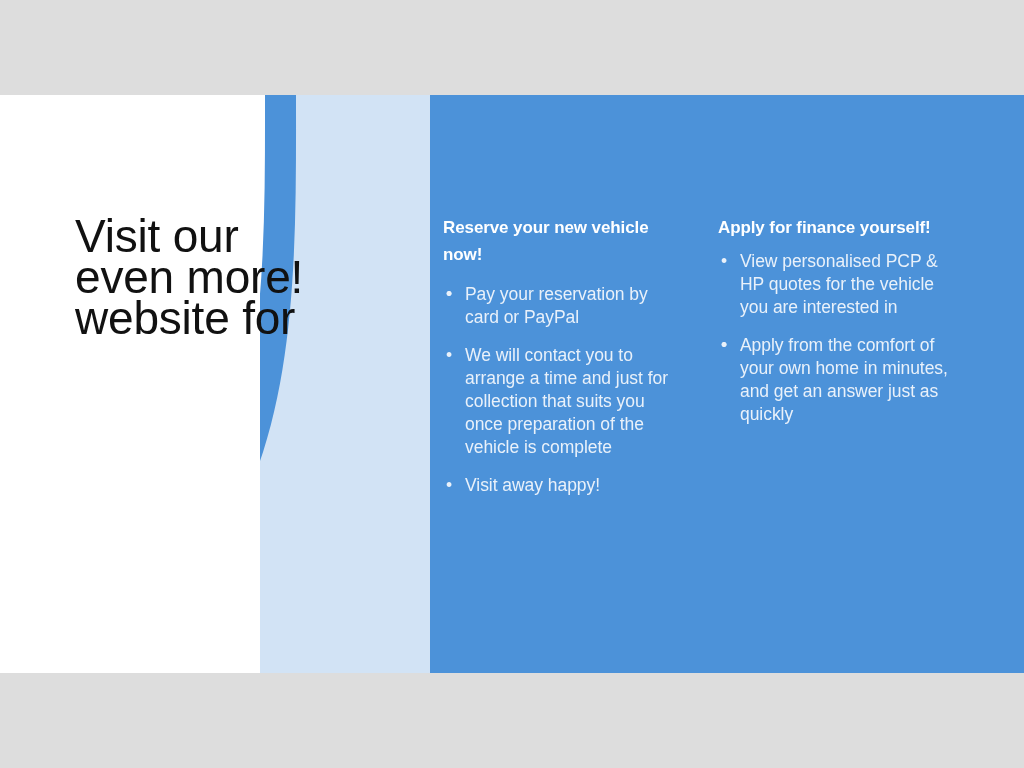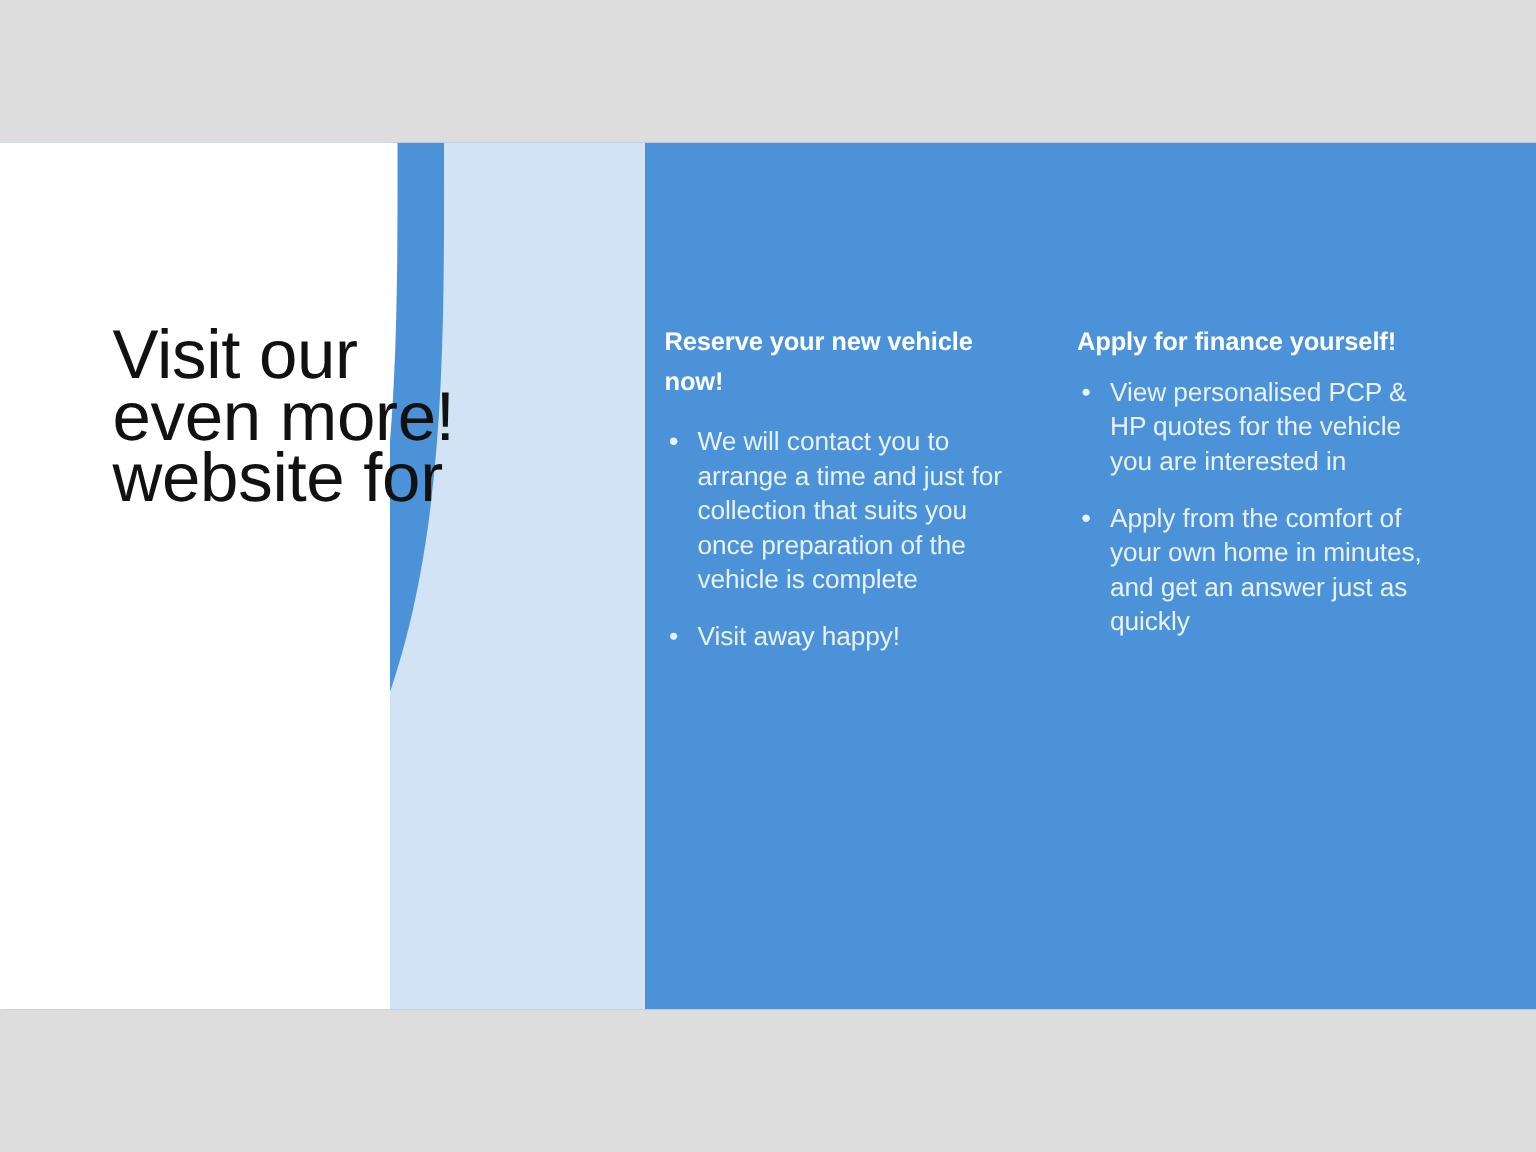--- a/index.html
+++ b/index.html
@@ -147,20 +147,21 @@
     <div id="columns">
 
       <div class="column" id="column-reserve">
         <h2 class="col-heading">Reserve your new vehicle now!</h2>
         <ul class="bullet-list">
           <li class="bullet-item">
             <span class="bullet-dot">•</span>
           </li>
           <li class="bullet-item">
             <span class="bullet-dot">•</span>
+            <span>Pay your reservation by card or PayPal</span>
           </li>
           <li class="bullet-item">
             <span class="bullet-dot">•</span>
             <span>We will contact you to arrange a time and just for collection that suits you once preparation of the vehicle is complete</span>
           </li>
           <li class="bullet-item">
             <span class="bullet-dot">•</span>
             <span>Visit away happy!</span>
           </li>
         </ul>

